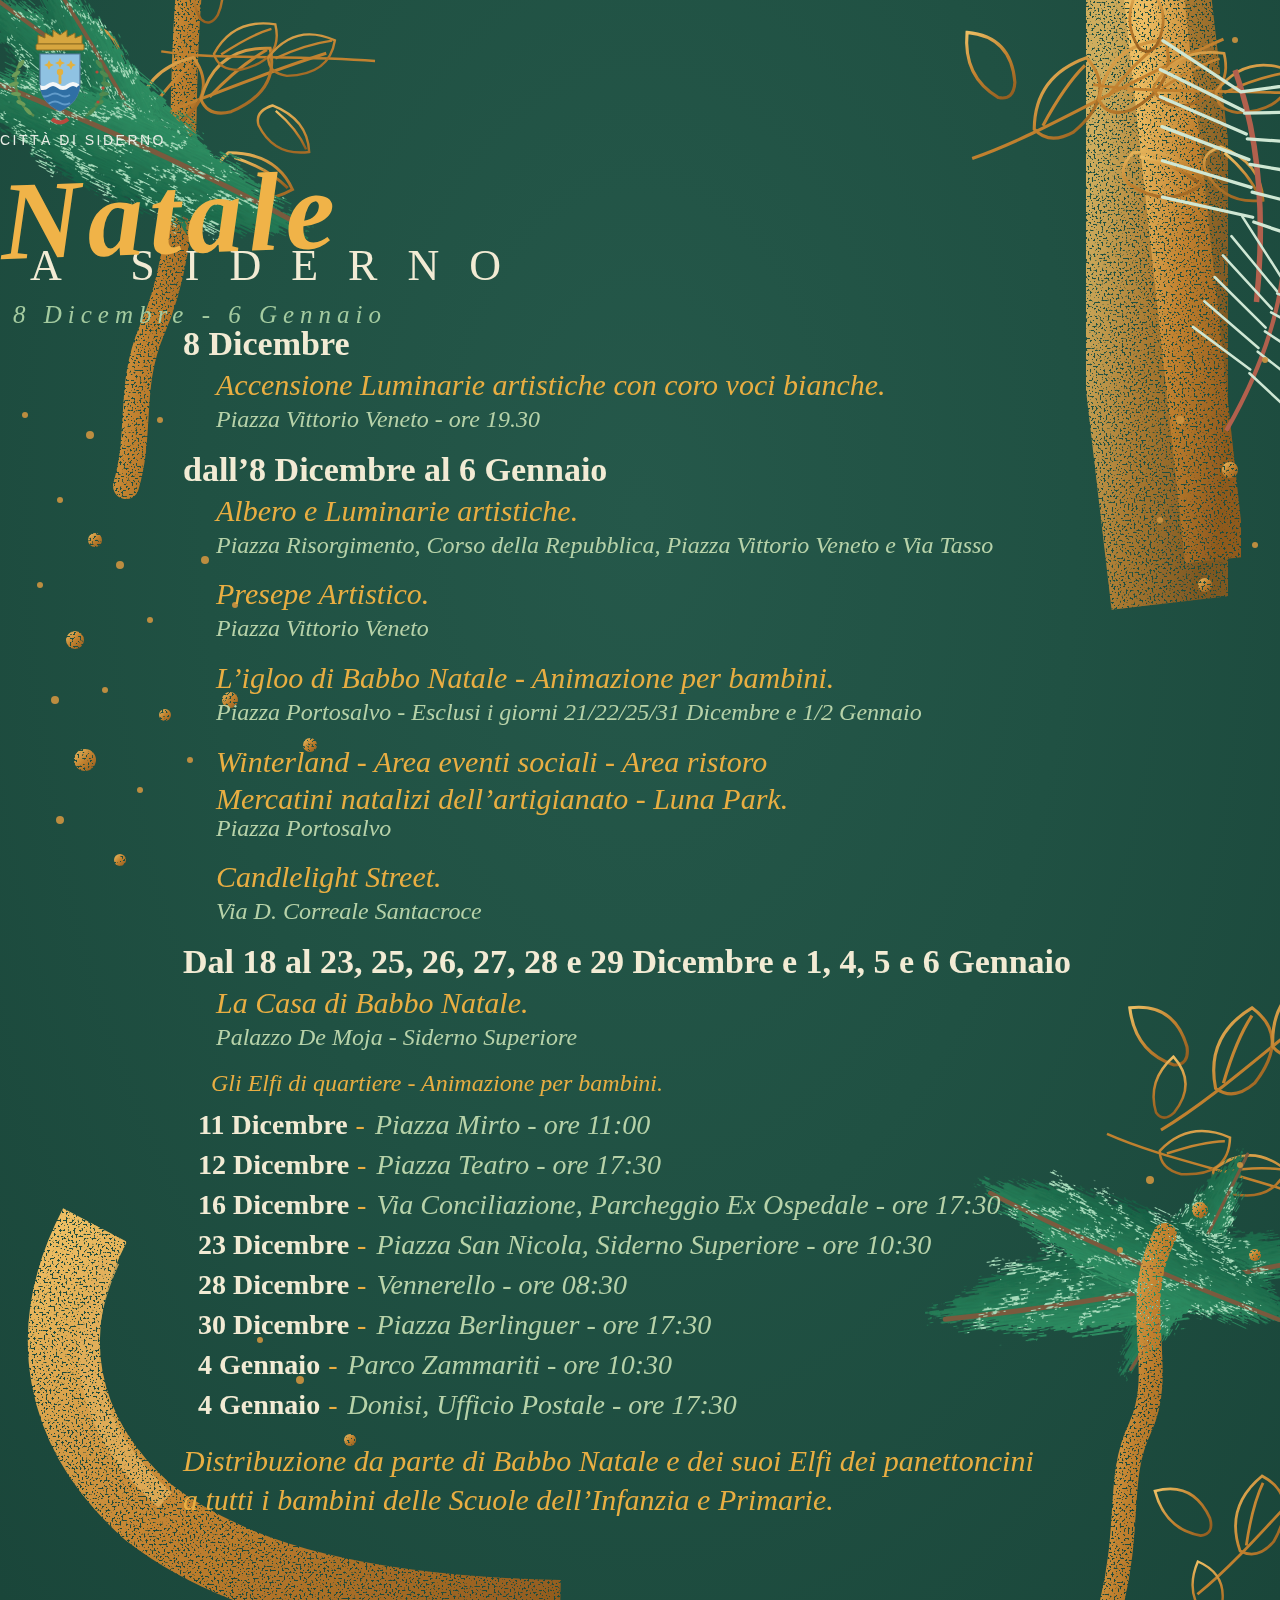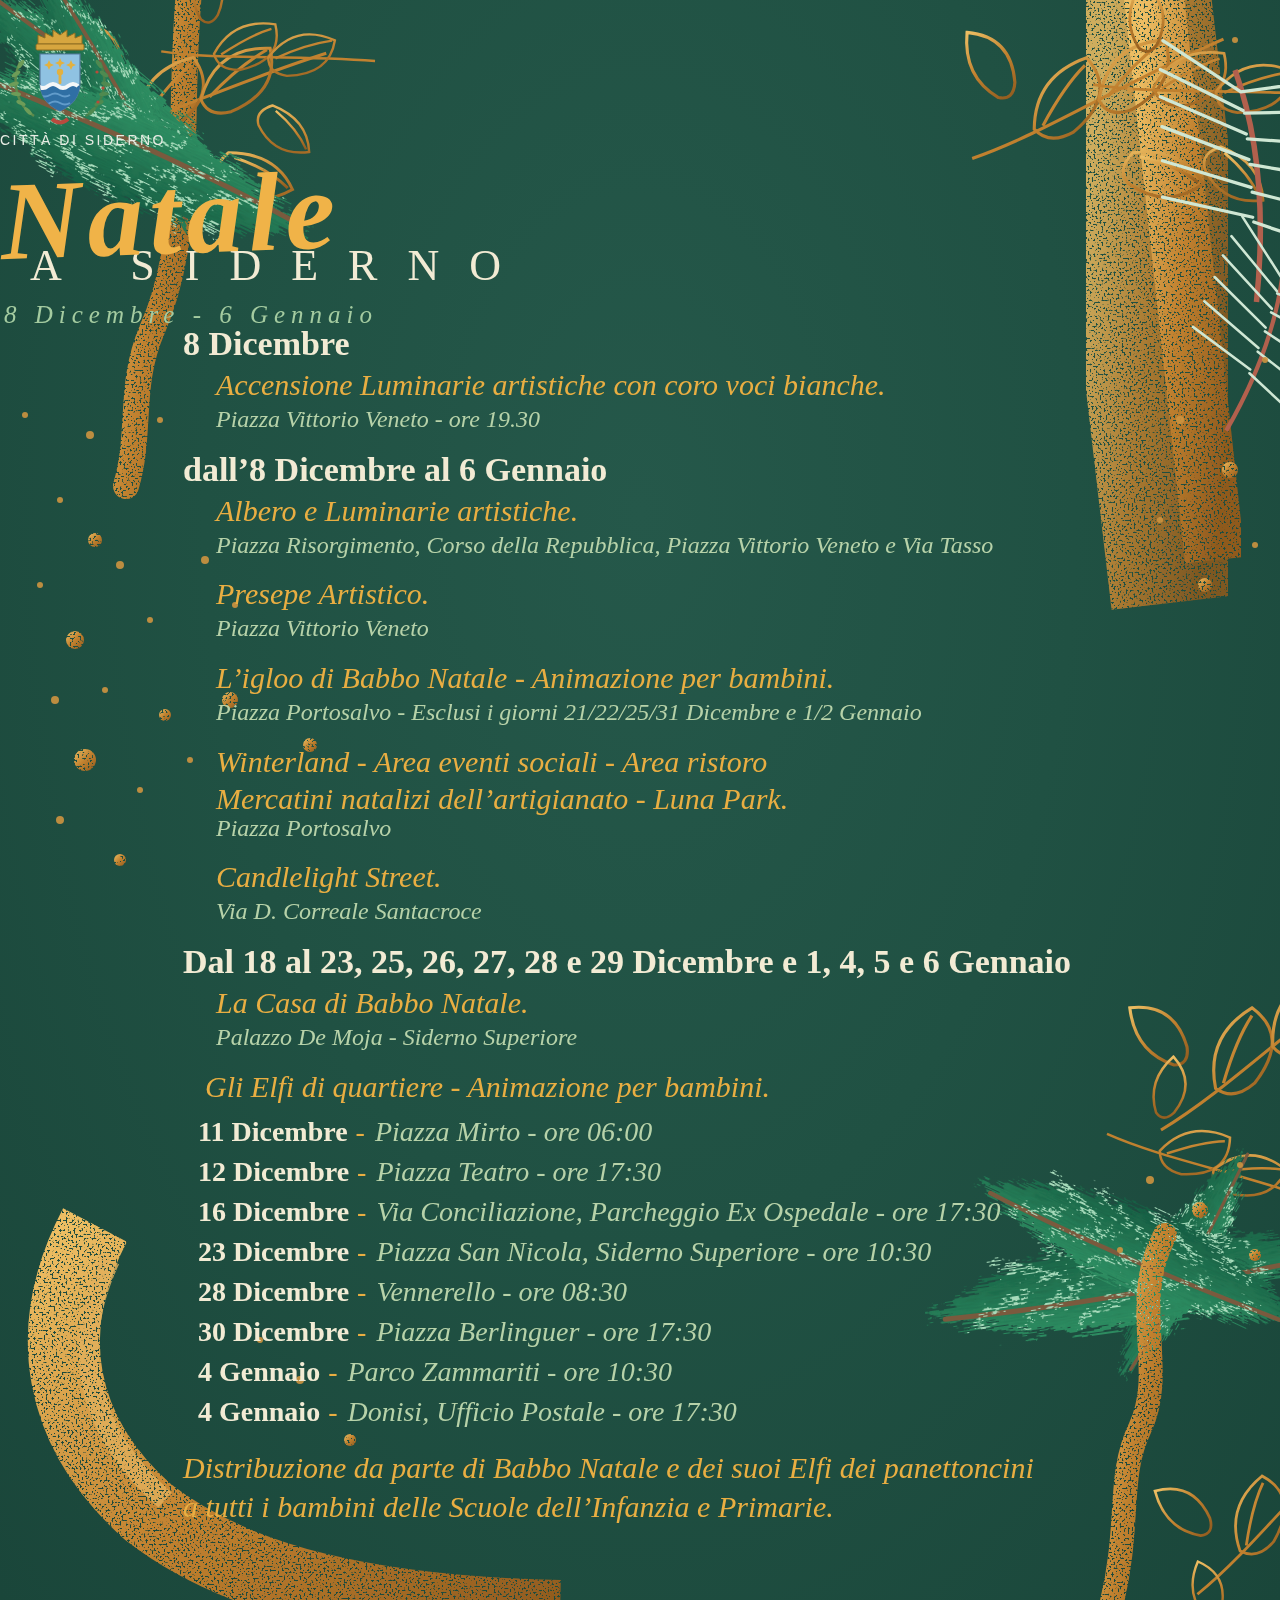--- a/index.html
+++ b/index.html
@@ -17,39 +17,39 @@
     font-size:14px;letter-spacing:2.5px;color:#e8ece4;
   }
   .title-script{
     margin-top:2px;font-size:112px;line-height:0.95;font-style:italic;font-weight:bold;
     color:#f0b348;letter-spacing:6px;transform:rotate(-2deg);
   }
   .title-caps{
     margin-top:-16px;font-size:44px;color:#f2ebd4;letter-spacing:30px;padding-left:30px;
   }
   .date-range{
-    margin-top:10px;font-size:25px;font-style:italic;color:#a4cba0;letter-spacing:6px;padding-left:4px;
+    margin-top:10px;font-size:25px;font-style:italic;color:#a4cba0;letter-spacing:6px;padding-left:13px;
   }
   
   .main{position:absolute;left:150px;top:326px;width:1010px;}
   .heading{
     margin:0 0 6px 0;font-size:34px;line-height:1.06;font-weight:bold;color:#f2ebd4;
   }
   .event{margin-left:33px;margin-bottom:18px;}
   .ev-title{
     font-size:30px;line-height:1.13;font-style:italic;color:#e9ae42;margin-bottom:3px;
   }
   .ev-title + .ev-title{margin-top:0;margin-bottom:0;}
   .ev-venue{
     font-size:24px;line-height:1.2;font-style:italic;color:#b7d2a9;
   }
   .section{margin:0;padding-left:33px;}
   .elfi{margin-top:6px;}
   .elfi-title{
-    margin-left:22px;font-size:30px;font-style:italic;color:#e9ae42;margin-bottom:8px;
+    margin-left:28px;font-size:24px;font-style:italic;color:#e9ae42;margin-bottom:8px;
   }
   .rows{margin-left:15px;}
   .row{height:40px;line-height:40px;font-size:28px;white-space:nowrap;}
   .row .date{color:#f2ebd4;font-weight:bold;}
   .row .sep{color:#e9ae42;margin:0 10px 0 8px;}
   .row .place{color:#b7d2a9;font-style:italic;}
   .footer-note{
     margin:16px 0 0 33px;font-size:30px;line-height:1.3;font-style:italic;color:#e9ae42;
   }
 </style>
@@ -290,21 +290,21 @@
       <div class="event">
         <div class="ev-title">La Casa di Babbo Natale.</div>
         <div class="ev-venue">Palazzo De Moja - Siderno Superiore</div>
       </div>
     </section>
 
     <section class="section elfi">
       <div class="elfi-title">Gli Elfi di quartiere - Animazione per bambini.</div>
       <div class="rows">
         <div class="row">
-          <span class="date">11 Dicembre</span><span class="sep">-</span><span class="place">Piazza Mirto - ore 06:00</span>
+          <span class="date">11 Dicembre</span><span class="sep">-</span><span class="place">Piazza Mirto - ore 11:00</span>
         </div>
         <div class="row">
           <span class="date">12 Dicembre</span><span class="sep">-</span><span class="place">Piazza Teatro - ore 17:30</span>
         </div>
         <div class="row">
           <span class="date">16 Dicembre</span><span class="sep">-</span><span class="place">Via Conciliazione, Parcheggio Ex Ospedale - ore 17:30</span>
         </div>
         <div class="row">
           <span class="date">23 Dicembre</span><span class="sep">-</span><span class="place">Piazza San Nicola, Siderno Superiore - ore 10:30</span>
         </div>

